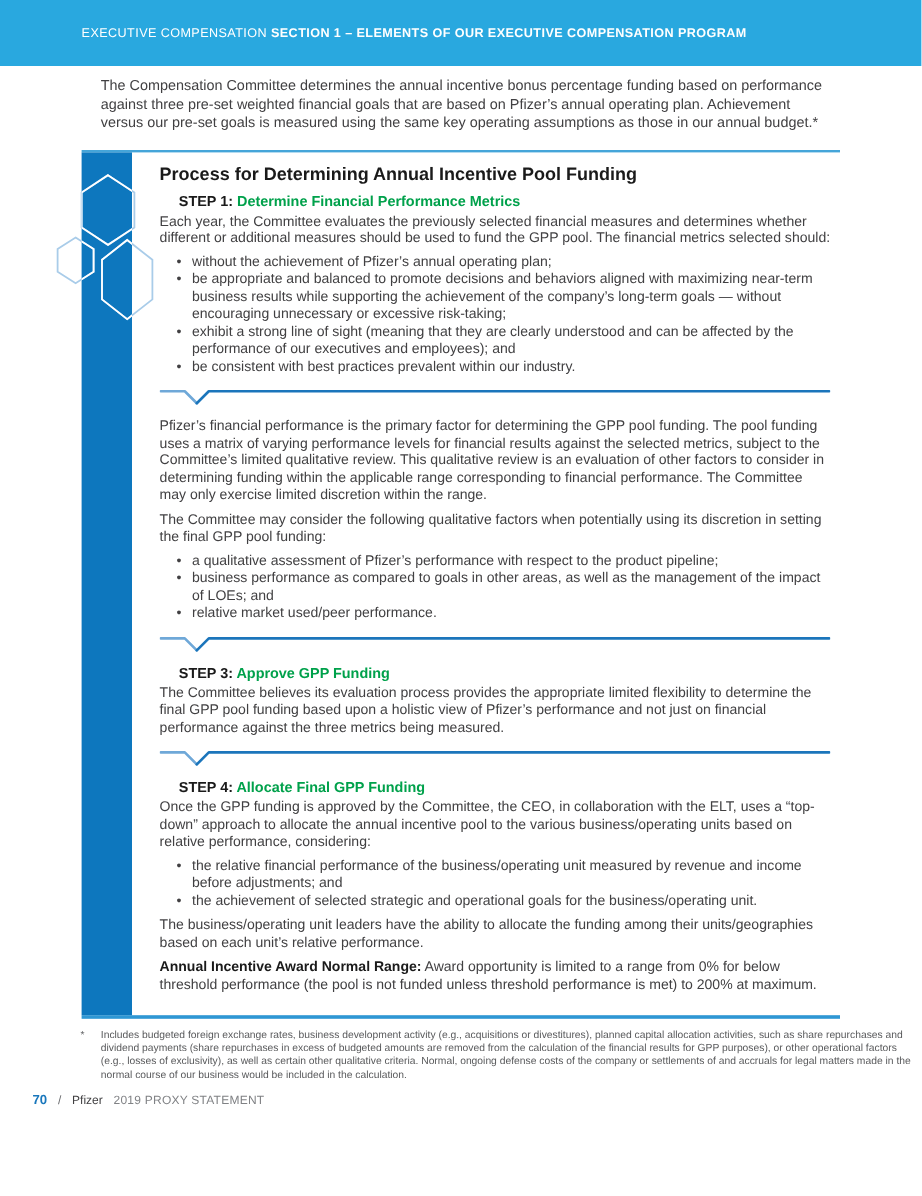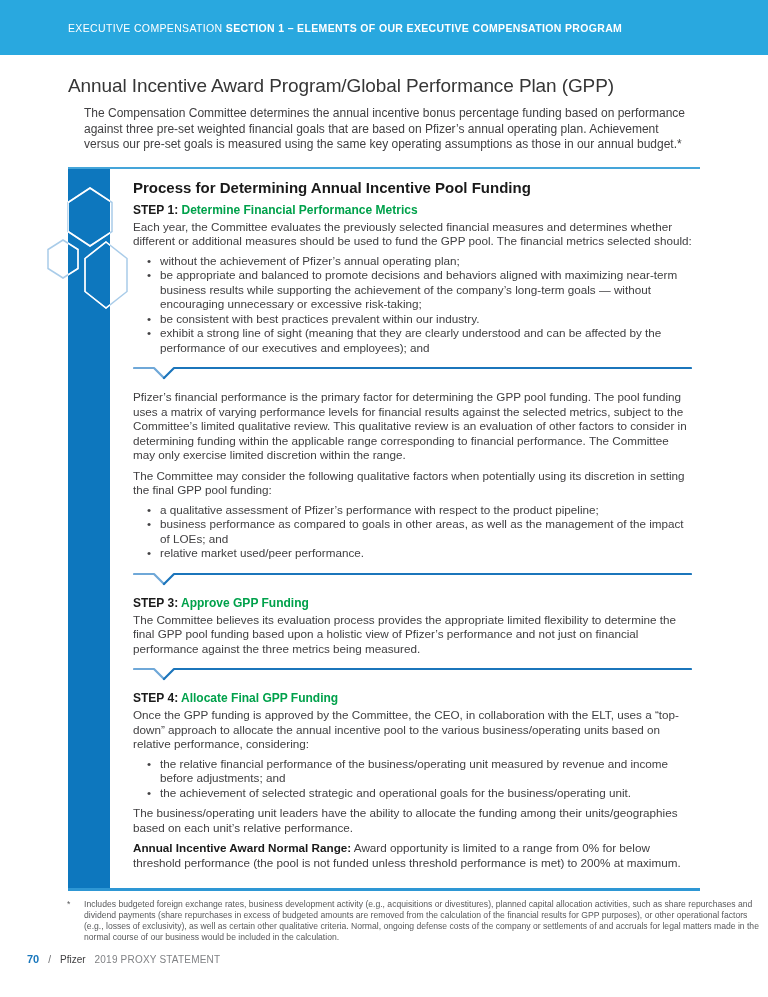--- a/index.html
+++ b/index.html
@@ -35,21 +35,21 @@
     border-bottom: 3px solid var(--border_blue_dark, #2E97D4);
     padding: 10px 8px 12px 65px;
   }
   .accent-bar { position: absolute; left: 0; top: 0; bottom: 0; width: 42px; background: var(--bar_blue, #0D77BE); }
   .hex-decor { position: absolute; left: -28px; top: 0; pointer-events: none; }
   .hex-light polygon { stroke: var(--hex_light, #A9CCE9); }
   .hex-white polygon { stroke: #ffffff; }
 
   .box-heading { margin: 0 0 7px; font-size: 15px; font-weight: 700; color: var(--heading_text, #1A1A1A); }
 
-  .step-head { margin: 0 0 3px; font-size: 12px; font-weight: 700; color: var(--heading_text, #1A1A1A); }
+  .step-head { margin: 0 16px 3px; font-size: 12px; font-weight: 700; color: var(--heading_text, #1A1A1A); }
   .step-title { color: var(--step_green, #00A14B); }
   .step p { margin: 0 0 6px; font-size: 11.7px; line-height: 14.5px; }
   .step p strong { color: var(--heading_text, #1A1A1A); }
   .bullets { list-style: none; margin: -1px 0 6px; padding: 0 0 0 14px; }
   .bullets li { position: relative; padding-left: 13px; font-size: 11.7px; line-height: 14.5px; }
   .bullets li::before { content: "\2022"; position: absolute; left: 0; }
 
   .divider { display: block; margin: 10px 0 9px; }
   .divider path { fill: none; stroke-width: 2.2; stroke-linecap: round; stroke-linejoin: round; }
   .divider .light { stroke: var(--divider_blue_light, #6FA8D8); }
@@ -72,21 +72,20 @@
 
 <div class="header-band">
   <div class="ht">
     <span class="hl">EXECUTIVE COMPENSATION</span>
     <span> </span>
     <span class="hr">SECTION 1 – ELEMENTS OF OUR EXECUTIVE COMPENSATION PROGRAM</span>
   </div>
 </div>
 
 <div class="content">
-  <h1 class="page-title">Annual Incentive Award Program/Global Performance Plan (GPP)</h1>
   <p class="intro">The Compensation Committee determines the annual incentive bonus percentage funding based on performance against three pre-set weighted financial goals that are based on Pfizer’s annual operating plan. Achievement versus our pre-set goals is measured using the same key operating assumptions as those in our annual budget.*</p>
 
   <div class="process-box">
     <div class="accent-bar"></div>
 
     <svg class="hex-decor" width="92" height="172" viewBox="0 0 92 172">
       <defs>
         <clipPath id="barclip">
             <rect x="28" y="0" width="42" height="172"></rect>
           </clipPath>
@@ -104,22 +103,22 @@
     </svg>
 
     <h2 class="box-heading">Process for Determining Annual Incentive Pool Funding</h2>
     <div>
         <section class="step">
           <h3 class="step-head"><span class="step-label">STEP 1:</span> <span class="step-title">Determine Financial Performance Metrics</span></h3>
           <p>Each year, the Committee evaluates the previously selected financial measures and determines whether different or additional measures should be used to fund the GPP pool. The financial metrics selected should:</p>
           <ul class="bullets">
             <li>without the achievement of Pfizer’s annual operating plan;</li>
             <li>be appropriate and balanced to promote decisions and behaviors aligned with maximizing near-term business results while supporting the achievement of the company’s long-term goals — without encouraging unnecessary or excessive risk-taking;</li>
+            <li>exhibit a strong line of sight (meaning that they are clearly understood and can be affected by the performance of our executives and employees); and</li>
             <li>be consistent with best practices prevalent within our industry.</li>
-            <li>exhibit a strong line of sight (meaning that they are clearly understood and can be affected by the performance of our executives and employees); and</li>
           </ul>
         </section>
   <svg class="divider" width="559" height="16" viewBox="0 0 559 16">
     <path class="light" d="M1 3 H21 L31 13"></path>
     <path class="dark" d="M31 13 L41 3 H558"></path>
   </svg>
 <section class="step">
           <p>Pfizer’s financial performance is the primary factor for determining the GPP pool funding. The pool funding uses a matrix of varying performance levels for financial results against the selected metrics, subject to the Committee’s limited qualitative review. This qualitative review is an evaluation of other factors to consider in determining funding within the applicable range corresponding to financial performance. The Committee may only exercise limited discretion within the range.</p>
           <p>The Committee may consider the following qualitative factors when potentially using its discretion in setting the final GPP pool funding:</p>
           <ul class="bullets">

